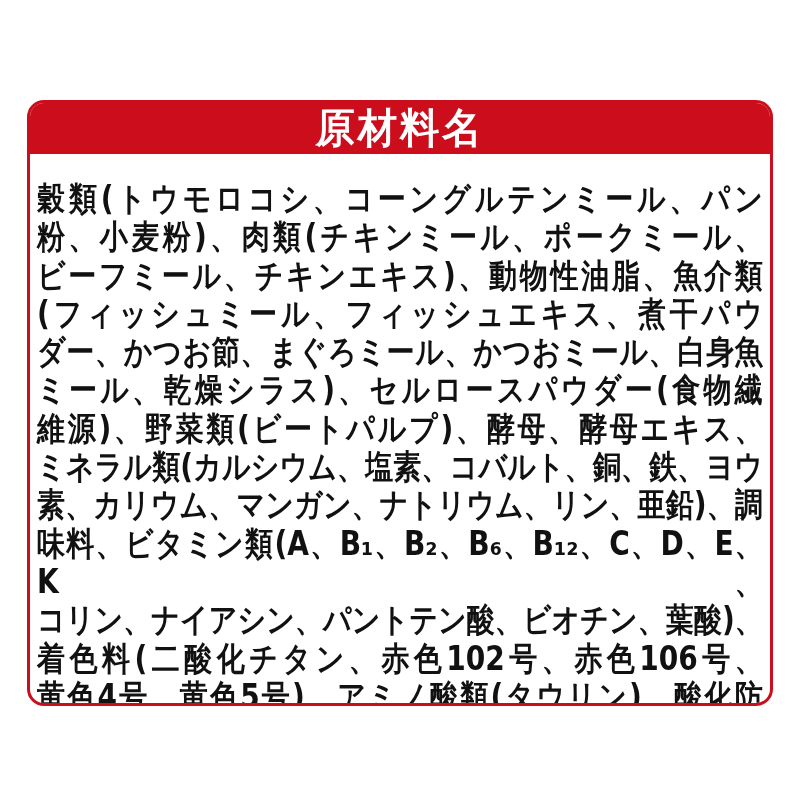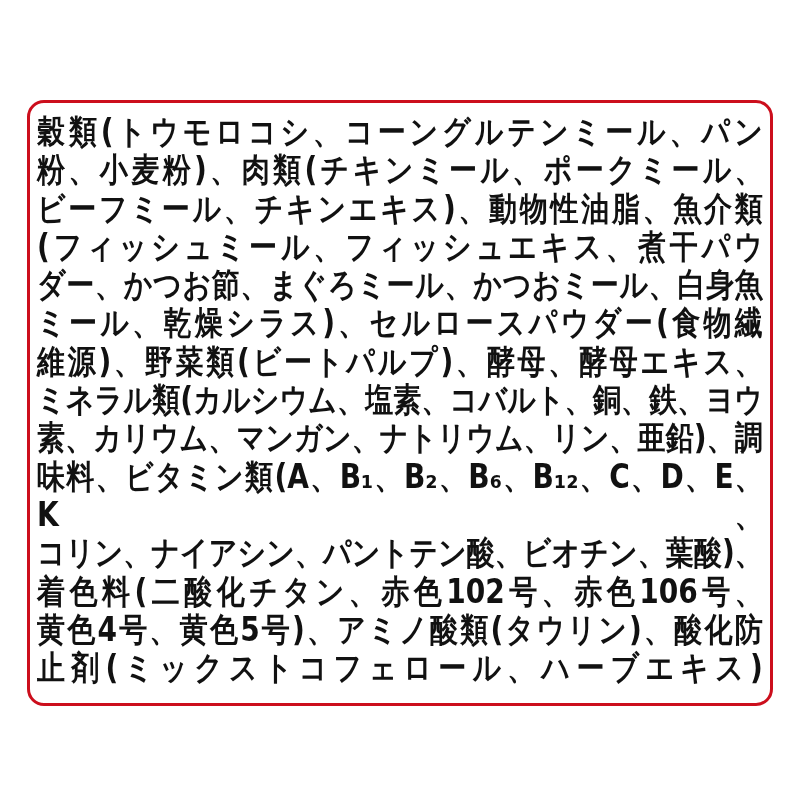--- a/index.html
+++ b/index.html
@@ -42,20 +42,21 @@
     font-size: 41px;
     line-height: 1;
     font-weight: 900;
     letter-spacing: 3px;
     transform: scaleX(0.96);
     transform-origin: 50% 50%;
     white-space: nowrap;
   }
   .panel-body {
     padding: 10px 0 0 7px;
+    margin-top: 16px;
   }
   .lines-inner {
     width: 854px;               
     transform: scaleX(0.85);    
     transform-origin: 0 0;
   }
   .line {
     font-size: 33px;
     line-height: 38.3px;
     font-weight: 700;
@@ -64,20 +65,23 @@
     text-align-last: justify;
     text-justify: inter-character;
     letter-spacing: 0;
   }
 </style>
 </head>
 <body>
 
 <div class="stage">
   <div class="panel">
+    <div class="panel-header">
+      <h1 class="panel-title">原材料名</h1>
+    </div>
     <div class="panel-body">
       <div class="lines-inner">
         <div class="line">穀類(トウモロコシ、コーングルテンミール、パン</div>
         <div class="line">粉、小麦粉)、肉類(チキンミール、ポークミール、</div>
         <div class="line">ビーフミール、チキンエキス)、動物性油脂、魚介類</div>
         <div class="line">(フィッシュミール、フィッシュエキス、煮干パウ</div>
         <div class="line">ダー、かつお節、まぐろミール、かつおミール、白身魚</div>
         <div class="line">ミール、乾燥シラス)、セルロースパウダー(食物繊</div>
         <div class="line">維源)、野菜類(ビートパルプ)、酵母、酵母エキス、</div>
         <div class="line">ミネラル類(カルシウム、塩素、コバルト、銅、鉄、ヨウ</div>

